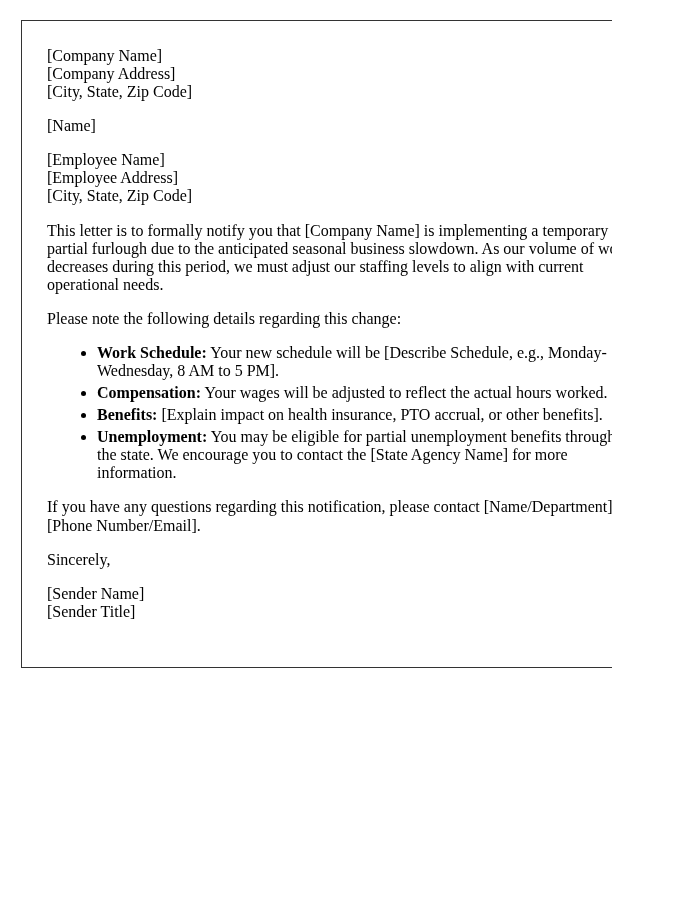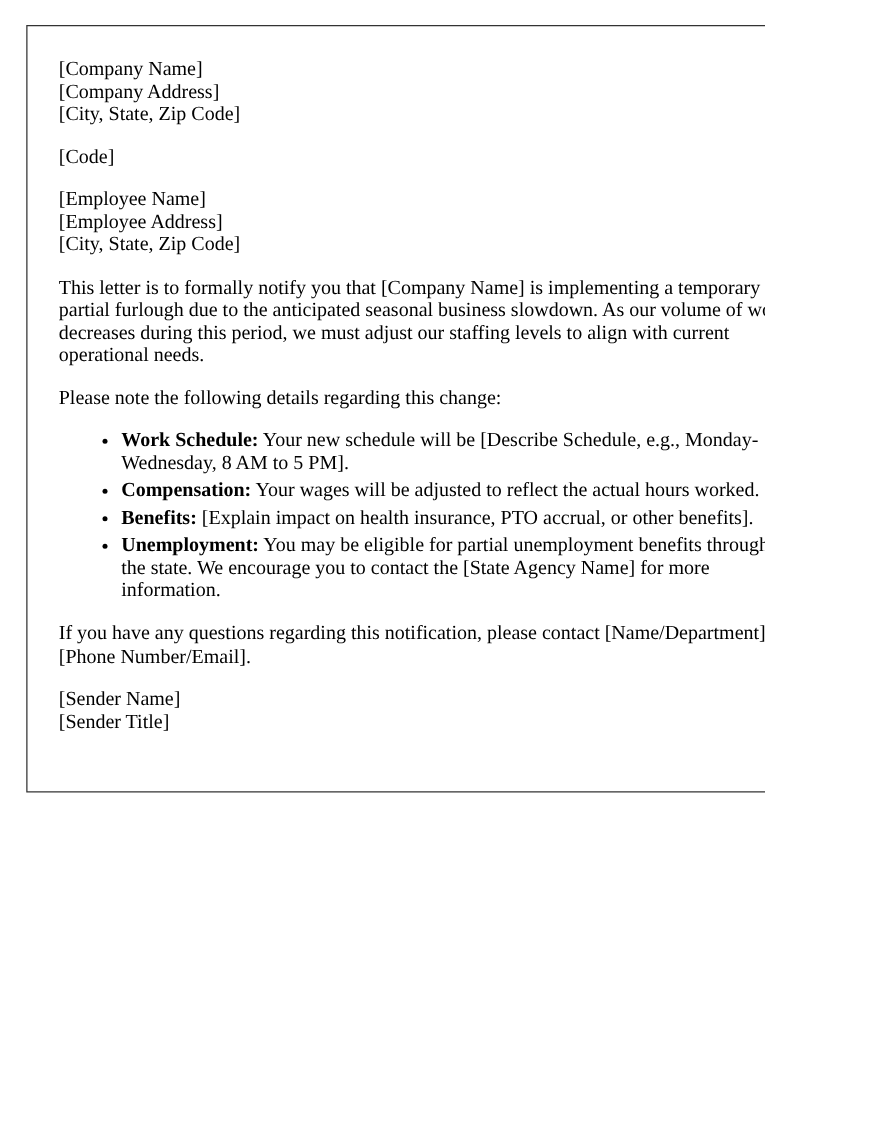--- a/index.html
+++ b/index.html
@@ -48,21 +48,21 @@
 
 <div class="clip">
   <div class="letter">
 
     <p>
       <span>[Company Name]</span><br>
       <span>[Company Address]</span><br>
       <span>[City, State, Zip Code]</span>
     </p>
 
-    <p>[Code]</p>
+    <p>[Name]</p>
 
     <p>
       <span>[Employee Name]</span><br>
       <span>[Employee Address]</span><br>
       <span>[City, State, Zip Code]</span>
     </p>
 
 
 
     <p>This letter is to formally notify you that [Company Name] is implementing a temporary partial furlough due to the anticipated seasonal business slowdown. As our volume of work decreases during this period, we must adjust our staffing levels to align with current operational needs.</p>
@@ -73,20 +73,21 @@
     <ul>
       <li><b class="bold">Work Schedule:</b> <span>Your new schedule will be [Describe Schedule, e.g., Monday-Wednesday, 8 AM to 5 PM].</span></li>
       <li><b class="bold">Compensation:</b> <span>Your wages will be adjusted to reflect the actual hours worked.</span></li>
       <li><b class="bold">Benefits:</b> <span>[Explain impact on health insurance, PTO accrual, or other benefits].</span></li>
       <li><b class="bold">Unemployment:</b> <span>You may be eligible for partial unemployment benefits through the state. We encourage you to contact the [State Agency Name] for more information.</span></li>
     </ul>
 
 
     <p>If you have any questions regarding this notification, please contact [Name/Department] at [Phone Number/Email].</p>
 
+    <p>Sincerely,</p>
 
 
     <p>
       <span>[Sender Name]</span><br>
       <span>[Sender Title]</span>
     </p>
 
   </div>
 </div>
 

